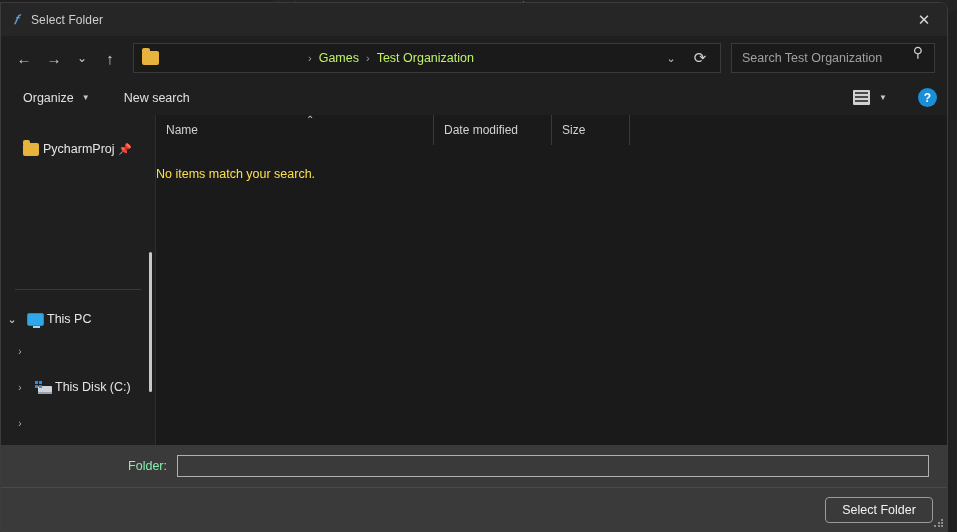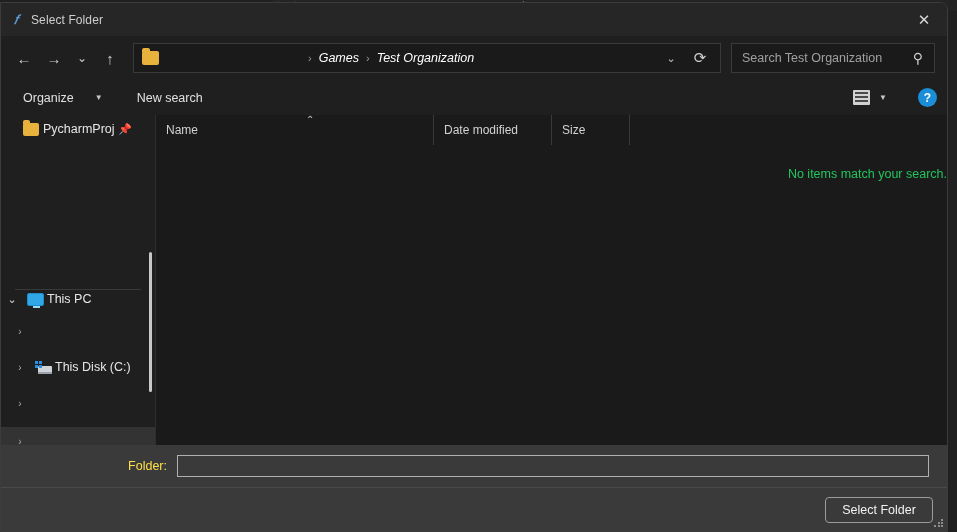--- a/index.html
+++ b/index.html
@@ -102,36 +102,36 @@
   #crumb-folder-icon:before {
     content:""; position:absolute; left:0; top:-3px;
     width: 8px; height: 4px; background:#e8b33c; border-radius:2px 2px 0 0;
   }
   #crumbs {
     flex: 1 1 auto; display: flex; align-items: center;
     overflow: hidden; white-space: nowrap;
     padding-left: 140px;
   }
   .crumb-sep { color:#9a9a9a; font-size: 11px; margin: 0 7px; }
-  .crumb { color:#ffffff; font-size: 12.5px; font-style: italic; }
+  .crumb { color:#bef264; font-size: 12.5px; }
   #crumb-dropdown {
     width: 26px; height: 26px; flex:0 0 26px;
     display:flex; align-items:center; justify-content:center;
     color:#c0c0c0; font-size:11px;
   }
   #crumb-refresh {
     width: 32px; height: 30px; flex:0 0 32px;
     display:flex; align-items:center; justify-content:center;
     color:#d0d0d0; font-size:15px;
   }
 
   #searchbox {
     flex: 0 0 204px; height: 30px; margin-left: 10px;
     background: #1a1a1a; border: 1px solid #3a3a3a;
-    display: flex; align-items: center;
+    display: flex; 
     padding: 0 6px 0 10px;
   }
   #search-input {
     flex: 1 1 auto; background: transparent; border: 0; outline: none;
     color: #dcdcdc; font-size: 12.5px;
     font-family: "Liberation Sans", sans-serif;
   }
   #search-input::placeholder { color: #a0a0a0; }
   #search-icon { color:#cfcfcf; font-size: 14px; width: 20px; text-align:center; }
 
@@ -139,21 +139,21 @@
   #cmdbar {
     height: 35px; flex: 0 0 35px;
     background: #1f1f1f;
     display: flex; align-items: center;
     padding: 0 10px 0 14px;
     position: relative;
   }
   .cmdbtn {
     height: 26px; display:flex; align-items:center;
     padding: 0 8px; border-radius: 4px;
-    color: #e0e0e0; font-size: 12.5px; gap: 21px;
+    color: #e0e0e0; font-size: 12.5px; gap: 8px;
   }
   .caret { font-size: 8px; color:#c8c8c8; }
   #cmd-right { margin-left:auto; display:flex; align-items:center; gap:2px; }
   #view-icon {
     width: 17px; height: 15px; background:#d2d2d2;
     border-radius: 1px; position:relative;
   }
   #view-icon:after {
     content:""; position:absolute; left:2px; top:2px; right:2px; bottom:2px;
     background: repeating-linear-gradient(#4a4a4a 0 2px, #d2d2d2 2px 4px);
@@ -243,33 +243,33 @@
   .col.name { flex: 0 0 278px; }
   .col.date { flex: 0 0 118px; }
   .col.type { flex: 0 0 96px; }
   .col.size { flex: 0 0 78px; text-align: center; }
   .col.pad { flex: 1 1 auto; border-right: none; }
   #sort-caret {
     position: absolute; left: 150px; top: -1px;
     color: #c6c6c6; font-size: 10px;
   }
   #empty-msg {
-    margin-top: 22px; text-align: right;
-    color: #22c55e; font-size: 12.5px;
+    margin-top: 22px; text-align: left;
+    color: #fde047; font-size: 12.5px;
   }
 
   
   #folderrow {
     flex: 0 0 42px; background: #3a3a3a;
     display: flex; align-items: center;
     padding: 0 18px 0 0;
   }
   #folder-label {
     flex: 0 0 176px; text-align: right; padding-right: 10px;
-    color: #fde047; font-size: 12.5px;
+    color: #86efac; font-size: 12.5px;
   }
   #folder-input {
     flex: 1 1 auto; height: 22px;
     background: #3a3a3a; border: 1px solid #b0b0b0;
     color: #f0f0f0; font-size: 12.5px; padding: 0 5px;
     outline: none; font-family: "Liberation Sans", sans-serif;
   }
 
   
   #footer {
@@ -365,21 +365,21 @@
         <span class="caret">▼</span>
       </div>
       <div id="help-btn">?</div>
     </div>
   </div>
 
   <div id="body">
 
     <div id="sidebar">
 
-      <div class="tree-row" style="padding-left:18px;">
+      <div class="tree-row" style="padding-left:18px;margin-top:20px;">
         <span class="tree-icon">
             <span class="ic-folder"></span>
           </span>
         <span class="tree-label">PycharmProj</span>
         <span class="pin">📌</span>
       </div>
 
       <div class="tree-row">
         <span class="chev blank">›</span>
         <span class="tree-label"></span>

